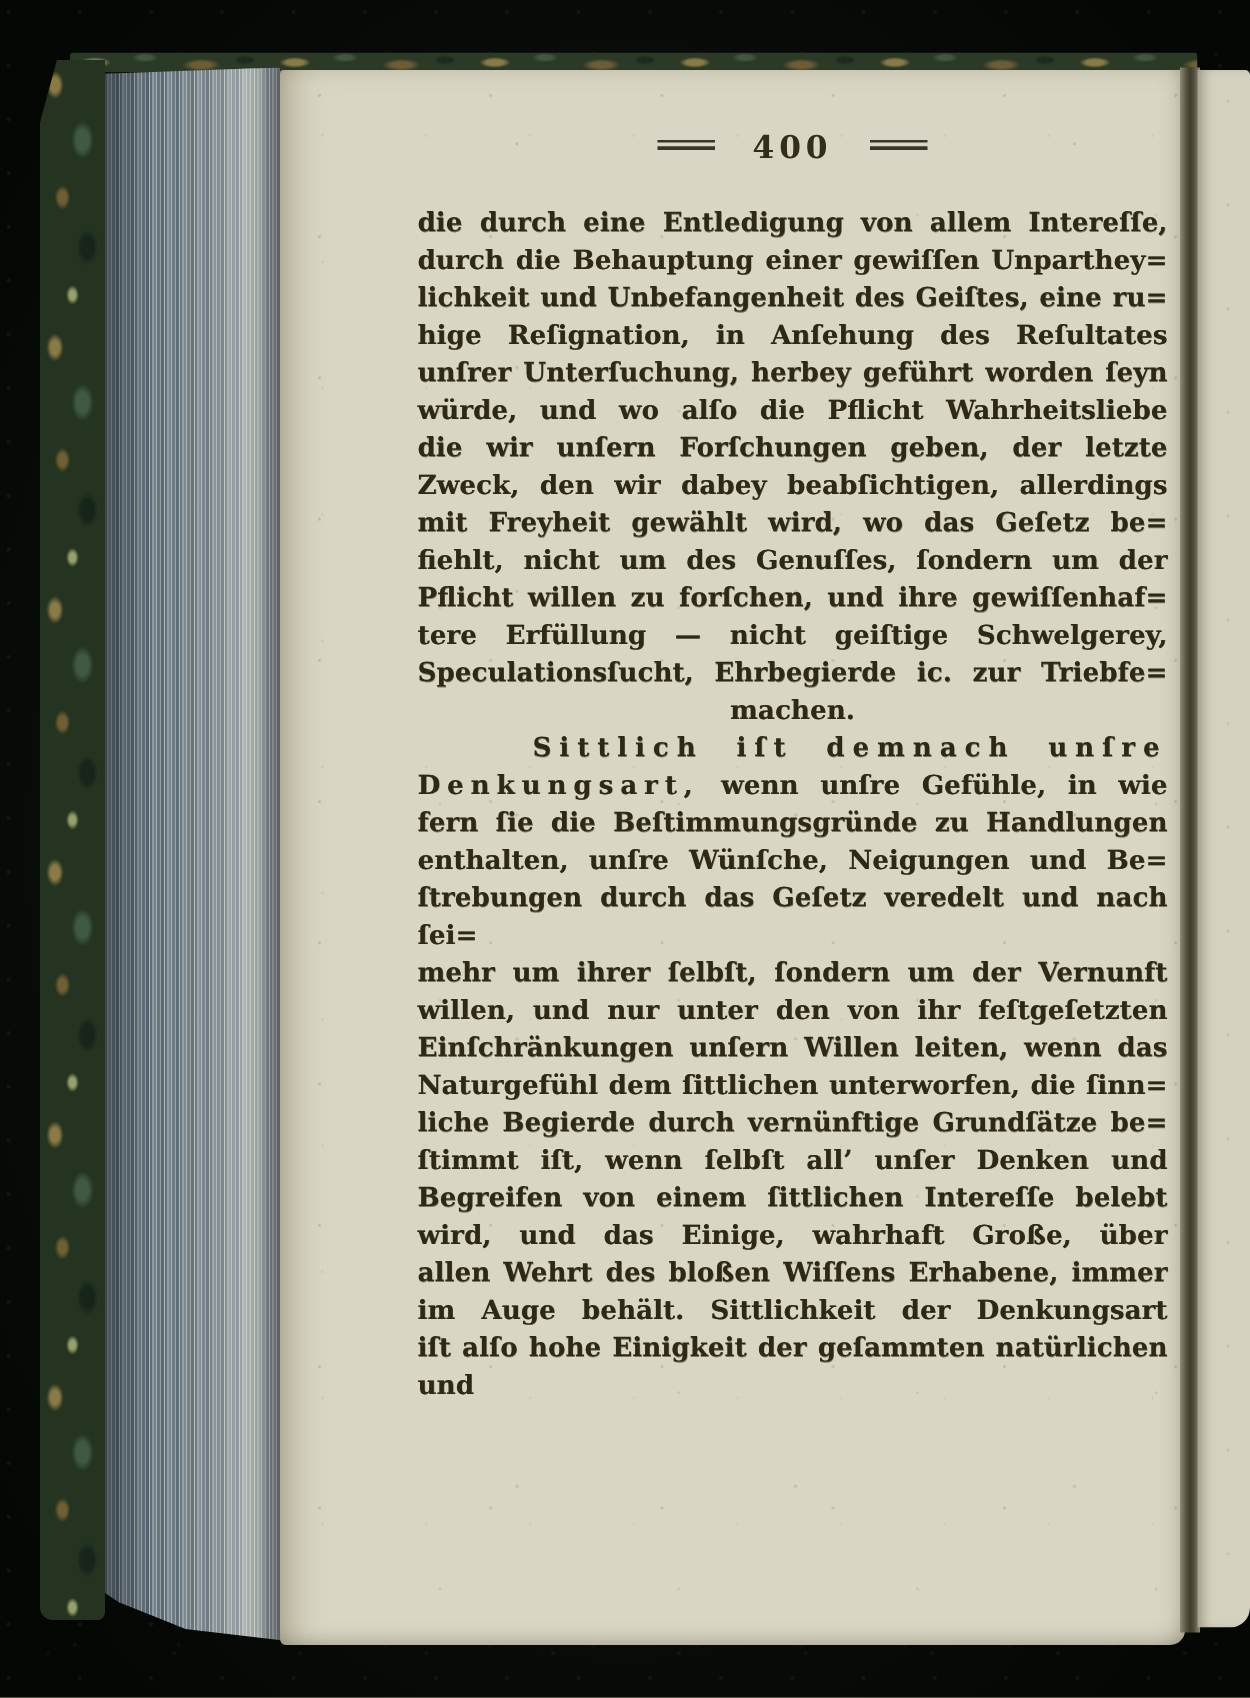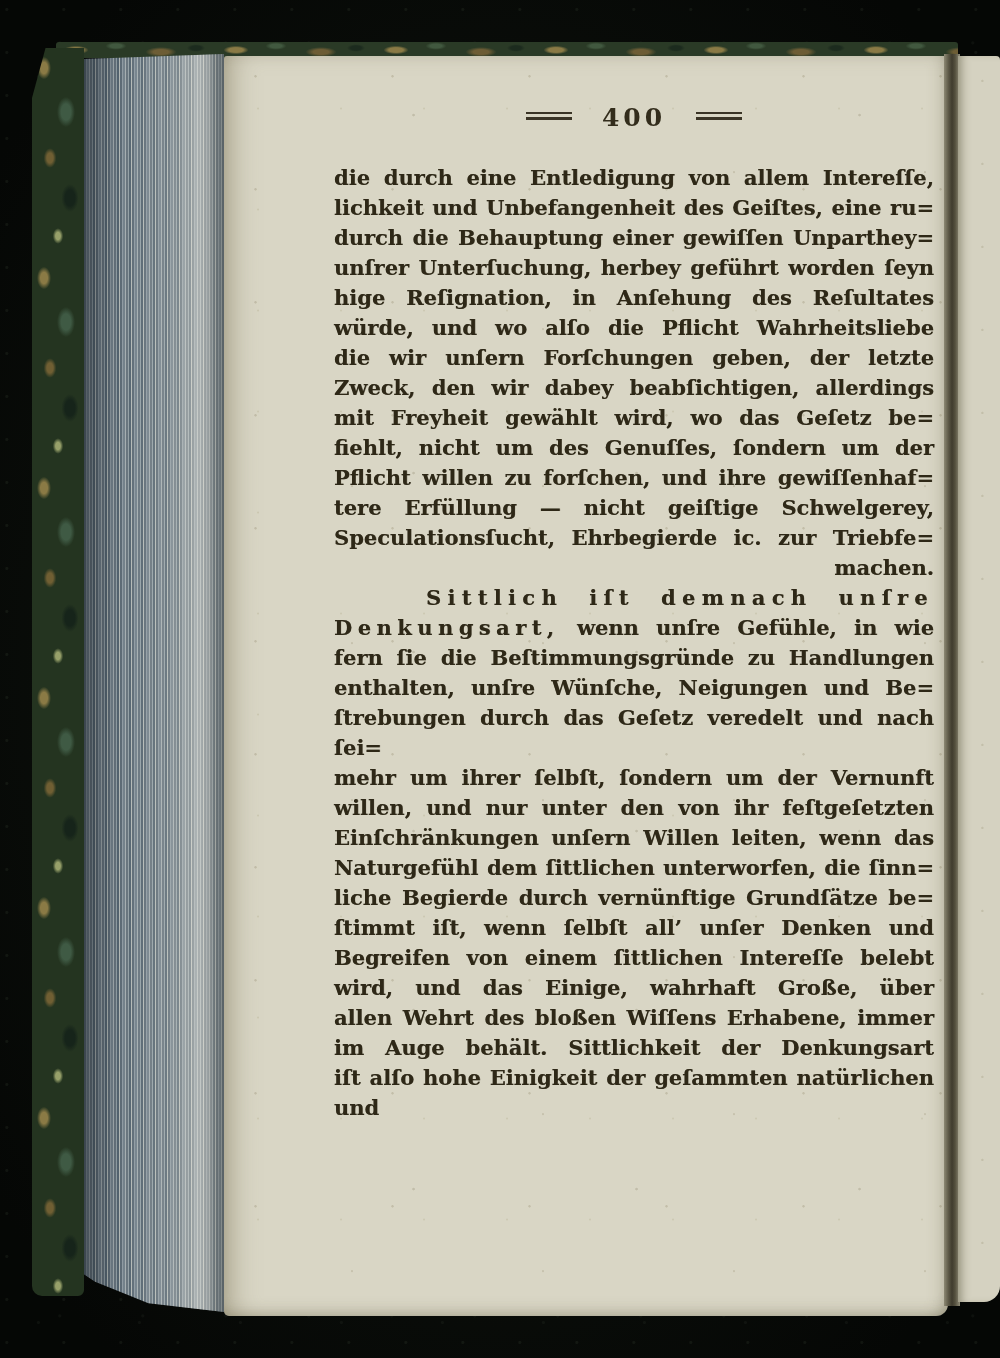--- a/index.html
+++ b/index.html
@@ -89,21 +89,21 @@
   }
   .pagenum{
     display:inline-block;font-size:25px;font-weight:700;letter-spacing:4px;
     color:#332d1c;vertical-align:middle;
   }
   .textblock{
     position:absolute;left:334px;top:163px;width:600px;
     color:#2e2817;font-size:21px;font-weight:700;line-height:30px;
     text-shadow:0.3px 0.2px 0 rgba(46,40,23,.55);
   }
-  .ln{display:block;white-space:normal;text-align:right;}
+  .ln{display:block;white-space:normal;text-align:center;}
   .j{text-align:justify;text-align-last:justify;}
   .indent{padding-left:92px;}
   .sperr{letter-spacing:.30em;}
   .sperr2{letter-spacing:.26em;margin-top:44px;}
   .right{text-align:left;padding-right:6px;}
 </style>
 </head>
 <body>
 
 <div class="cover-top"></div>
@@ -112,24 +112,24 @@
 <div class="page"></div>
 <div class="gutter"></div>
 <div class="page-next"></div>
 
 <div class="header">
   <span class="hrule"></span><span class="pagenum">400</span><span class="hrule"></span>
 </div>
 
 <div class="textblock">
   <span class="ln j">die durch eine Entledigung von allem Intereſſe,</span>
+  <span class="ln j">durch die Behauptung einer gewiſſen Unparthey=</span>
   <span class="ln j">lichkeit und Unbefangenheit des Geiſtes, eine ru=</span>
-  <span class="ln j">durch die Behauptung einer gewiſſen Unparthey=</span>
+  <span class="ln j">hige Reſignation, in Anſehung des Reſultates</span>
   <span class="ln j">unſrer Unterſuchung, herbey geführt worden ſeyn</span>
-  <span class="ln j">hige Reſignation, in Anſehung des Reſultates</span>
   <span class="ln j">würde, und wo alſo die Pflicht Wahrheitsliebe</span>
   <span class="ln j">die wir unſern Forſchungen geben, der letzte</span>
   <span class="ln j">Zweck, den wir dabey beabſichtigen, allerdings</span>
   <span class="ln j">mit Freyheit gewählt wird, wo das Geſetz be=</span>
   <span class="ln j">fiehlt, nicht um des Genuſſes, ſondern um der</span>
   <span class="ln j">Pflicht willen zu forſchen, und ihre gewiſſenhaf=</span>
   <span class="ln j">tere Erfüllung — nicht geiſtige Schwelgerey,</span>
   <span class="ln j">Speculationsſucht, Ehrbegierde ic. zur Triebfe=</span>
   <span class="ln">machen.</span>
 

